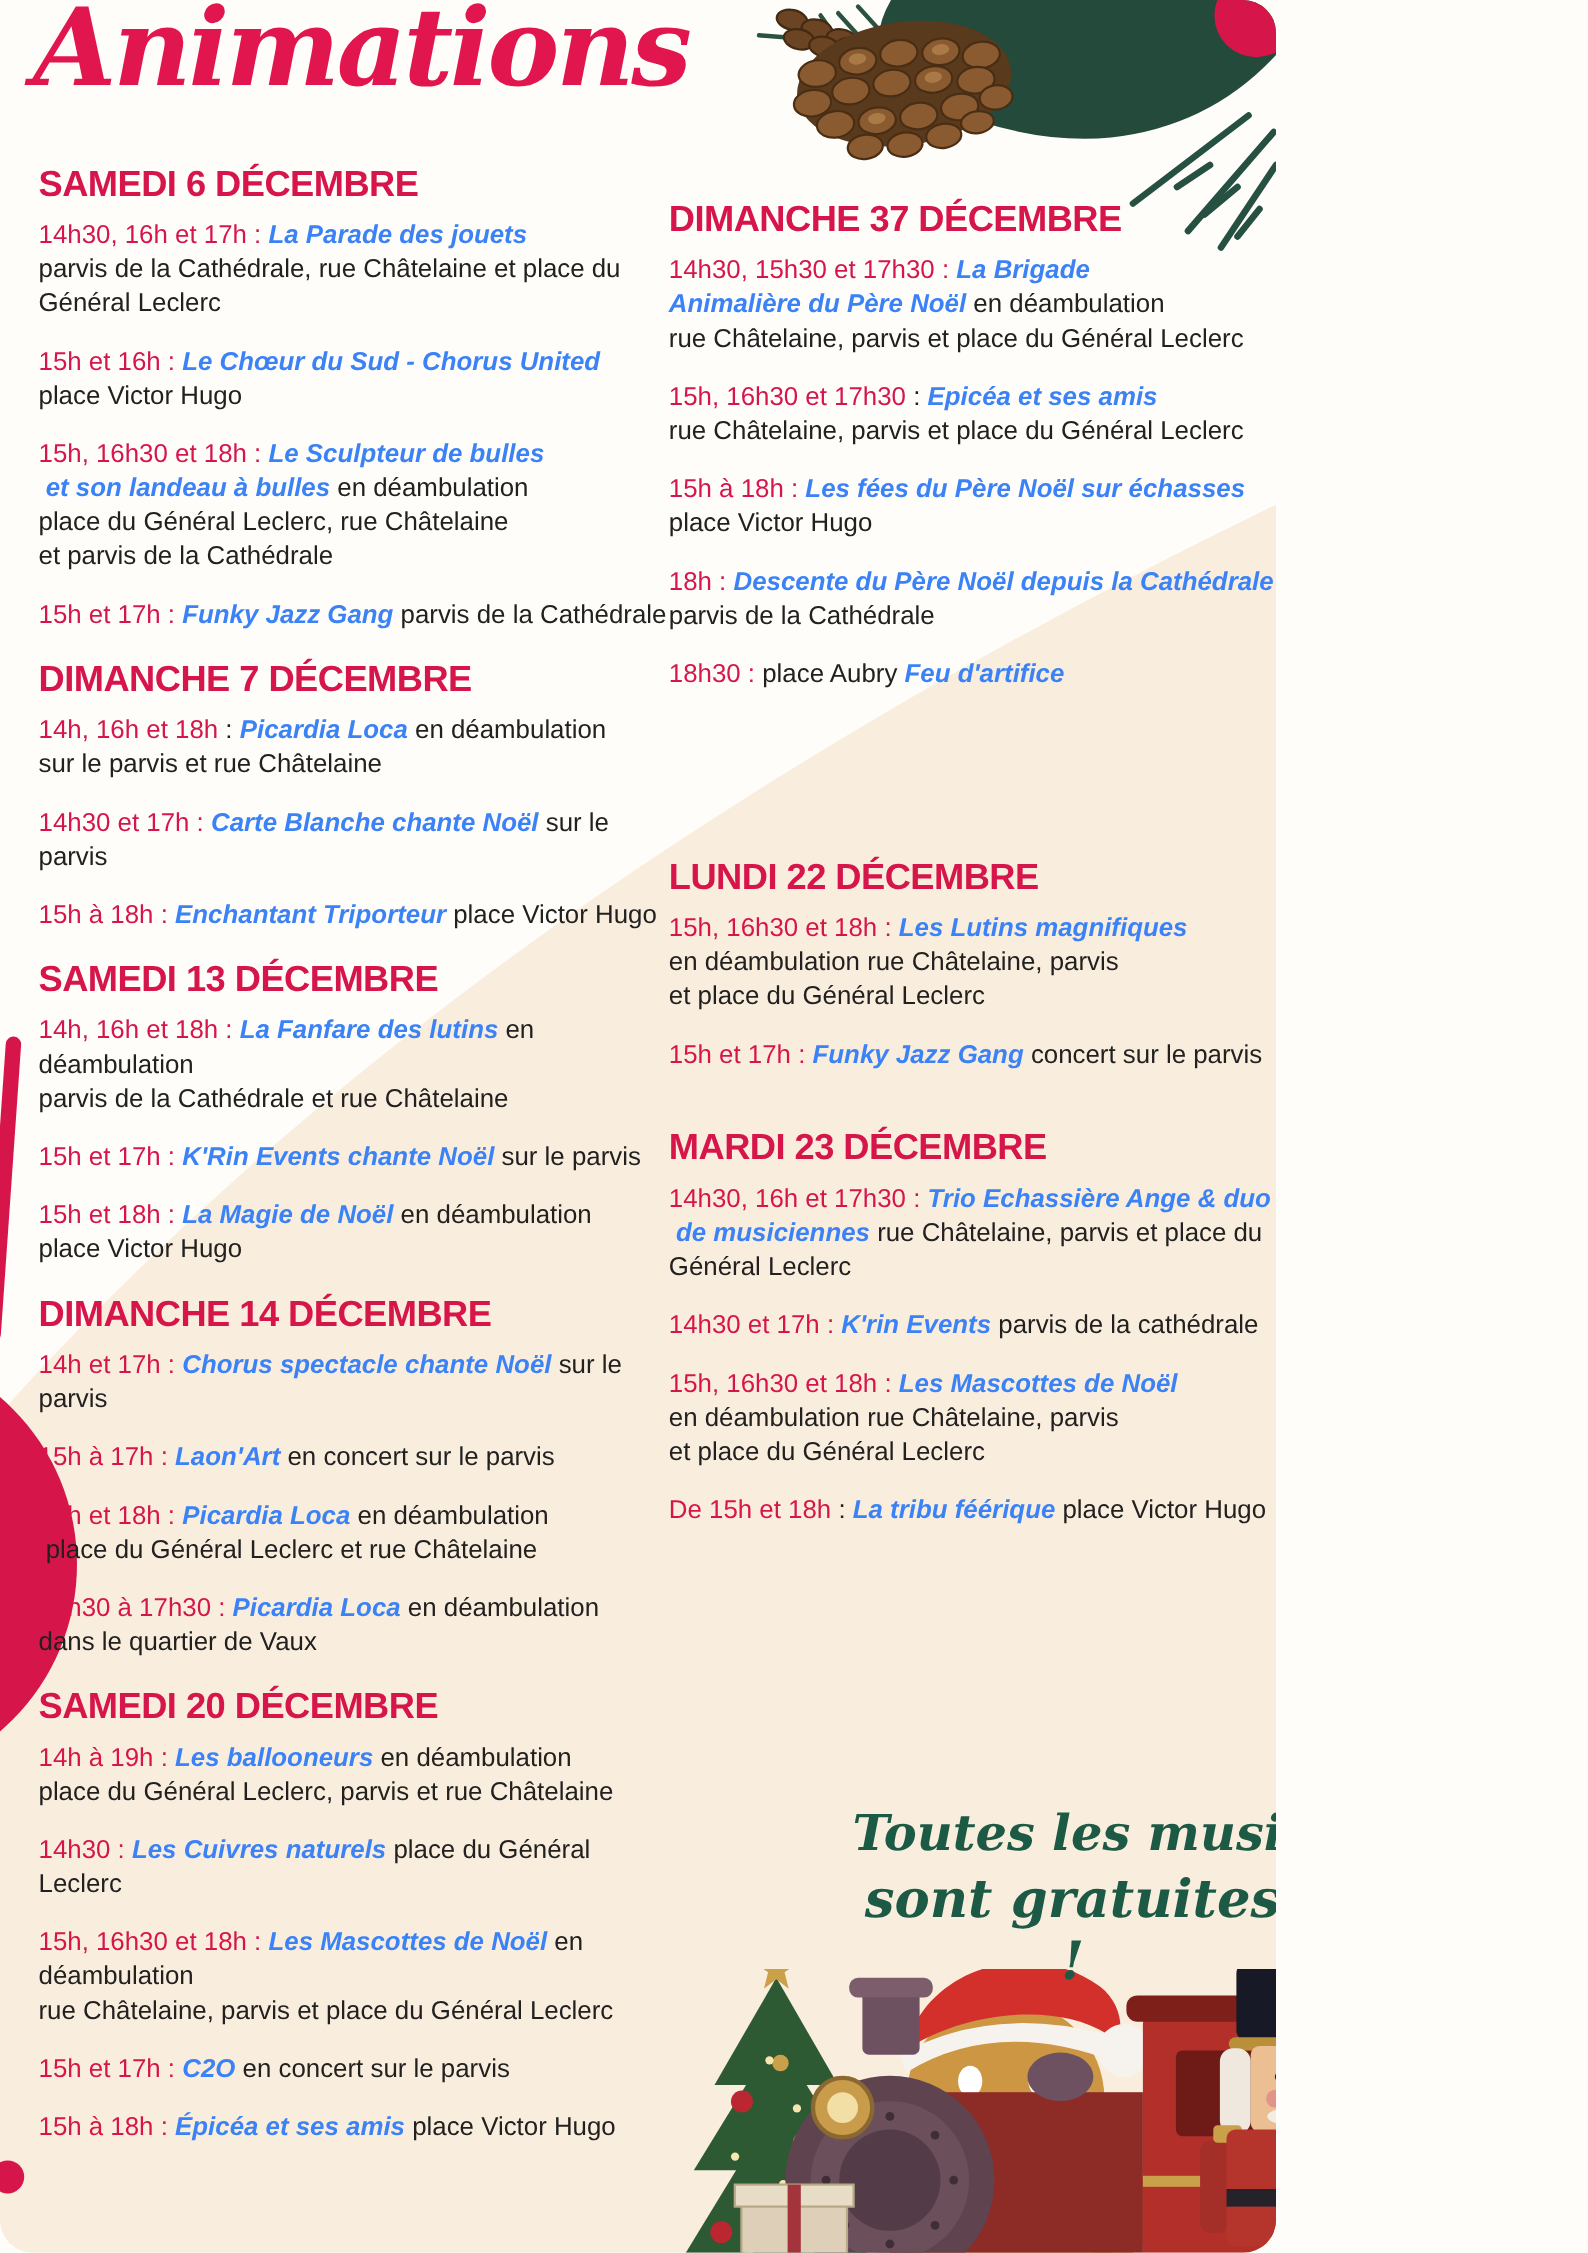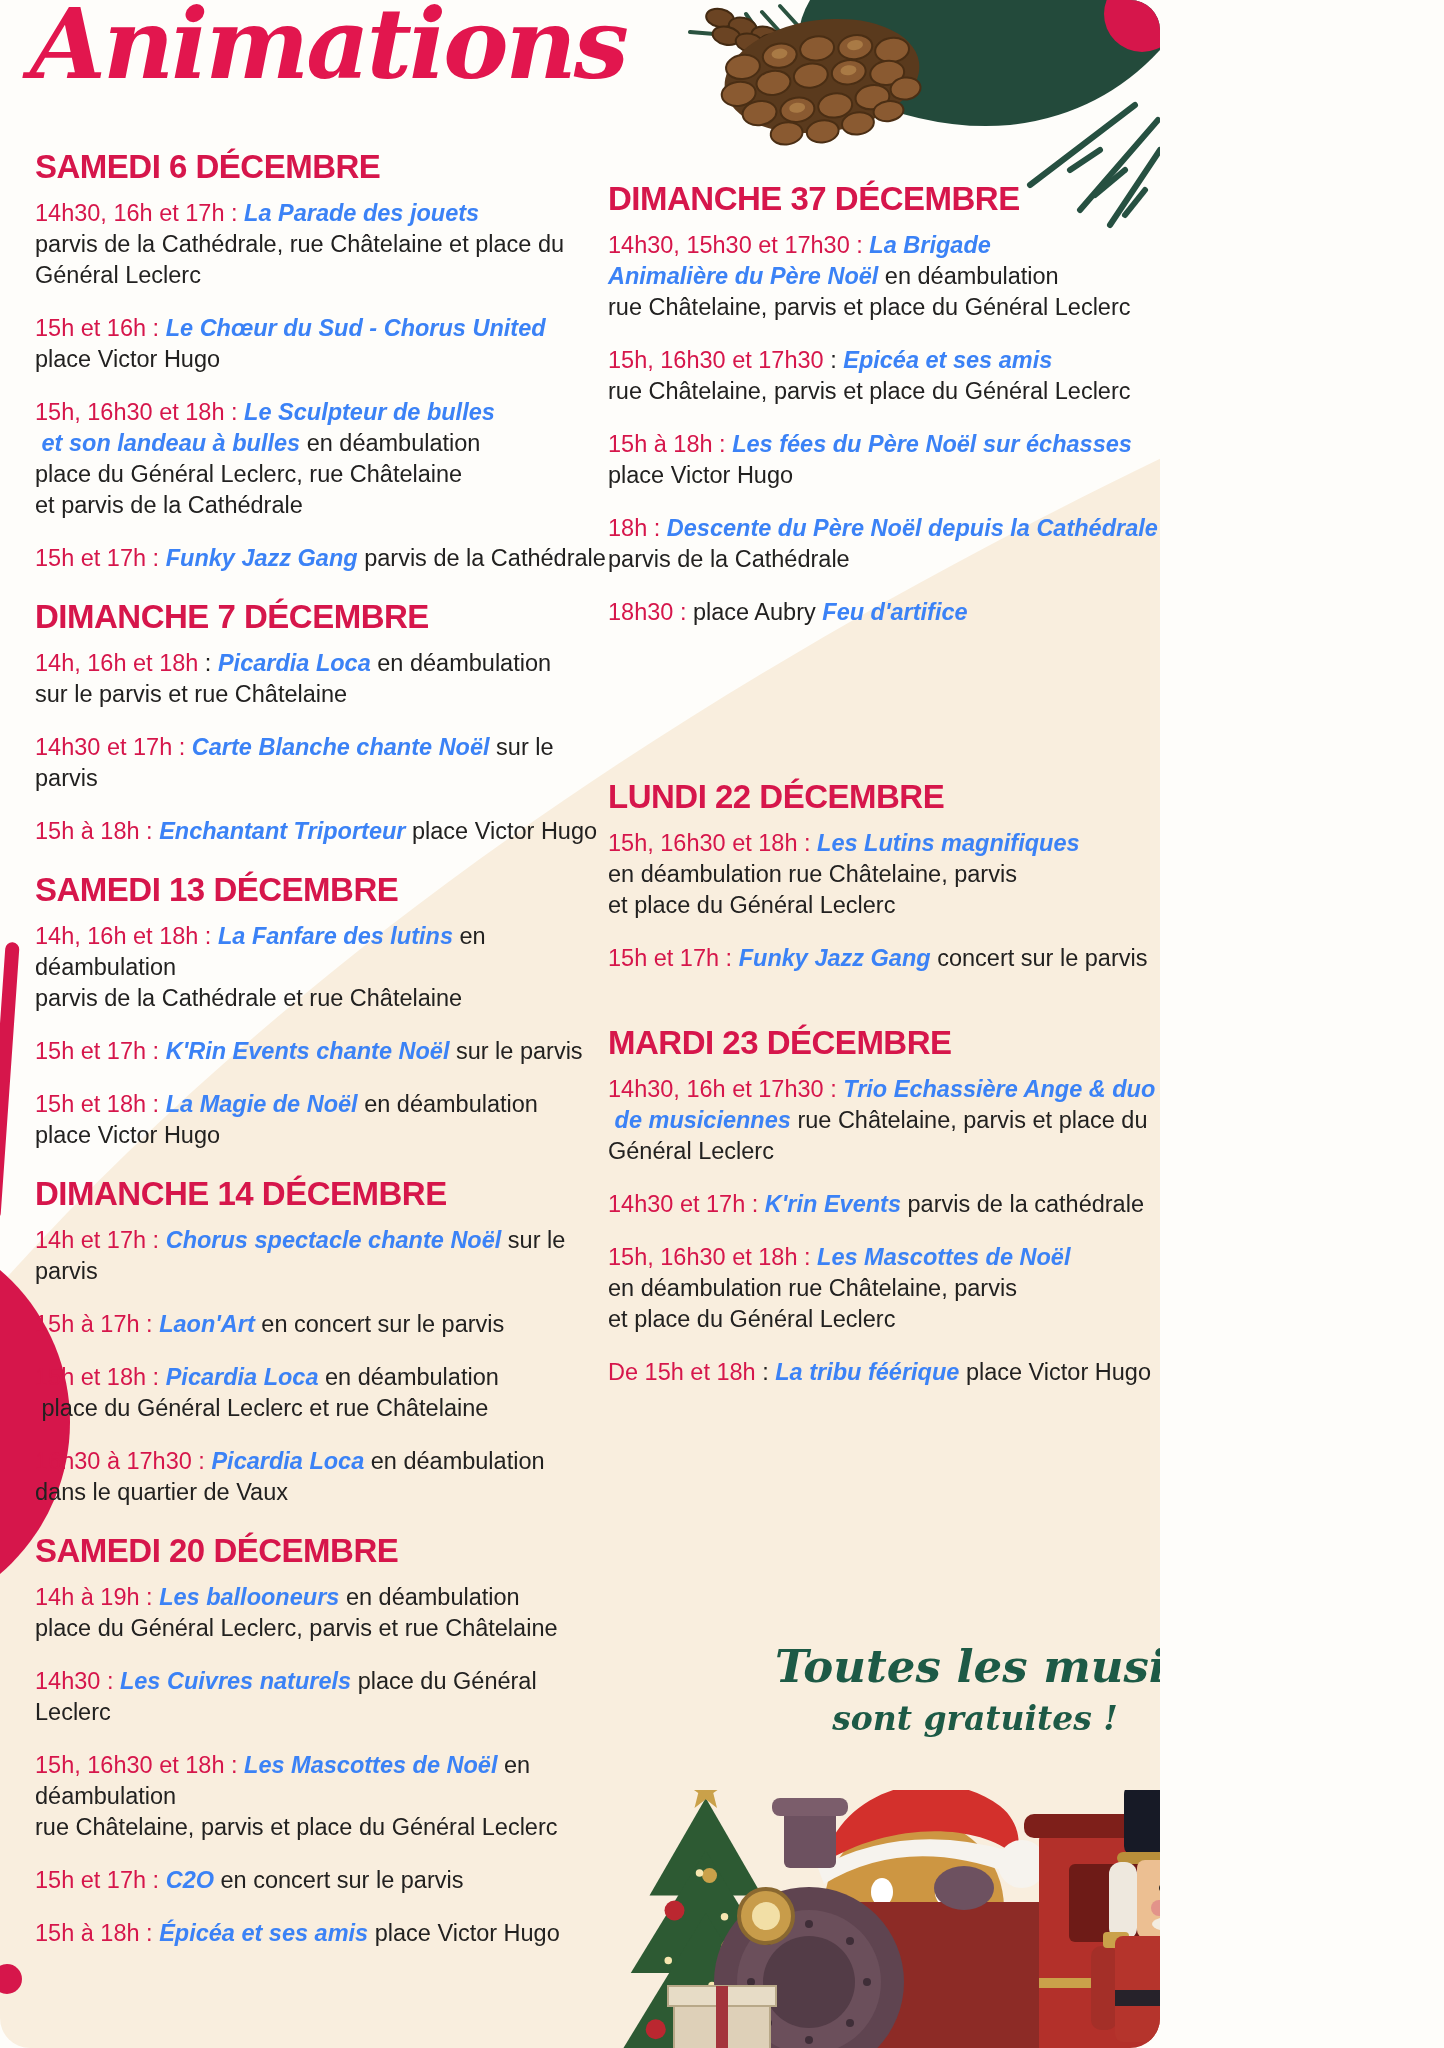--- a/index.html
+++ b/index.html
@@ -13,21 +13,21 @@
   section{margin:0 0 24px 0;}
   #col-right section:nth-of-type(2){margin-top:150px;}
   #col-right section:nth-of-type(3){margin-top:50px;}
   h2{margin:0 0 12px 0;font-size:33px;font-weight:800;letter-spacing:-0.5px;color:#d6164b;}
   .event{margin:0 0 22px 0;font-size:23.5px;line-height:31px;color:#222120;white-space:pre-wrap;}
   .seg-time{color:#d6164b;font-weight:400;}
   .seg-name{color:#3b82f6;font-weight:700;font-style:italic;margin-top:24px;}
   .seg-plain{color:#222120;}
   .footer{position:absolute;left:775px;top:1640px;width:400px;z-index:3;color:#1d5a46;font-family:"DejaVu Serif",serif;font-weight:bold;font-style:italic;}
   .f1{font-size:45px;white-space:nowrap;}
-  .f2{font-size:33px;text-align:center;margin-top:6px;}
+  .f2{font-size:48px;text-align:center;margin-top:6px;}
   .deco{position:absolute;z-index:2;}
   .red-sliver{position:absolute;left:-4px;top:942px;width:14px;height:278px;background:#d6164b;border-radius:10px;transform:rotate(4deg);z-index:1;}
   .red-arc{position:absolute;left:-330px;top:1222px;width:400px;height:400px;border-radius:50%;background:#d6164b;z-index:1;}
   .red-dot{position:absolute;left:-8px;top:1964px;width:30px;height:30px;border-radius:50%;background:#d6164b;z-index:1;}
 </style>
 </head>
 <body>
 
 <div class="page">
 

